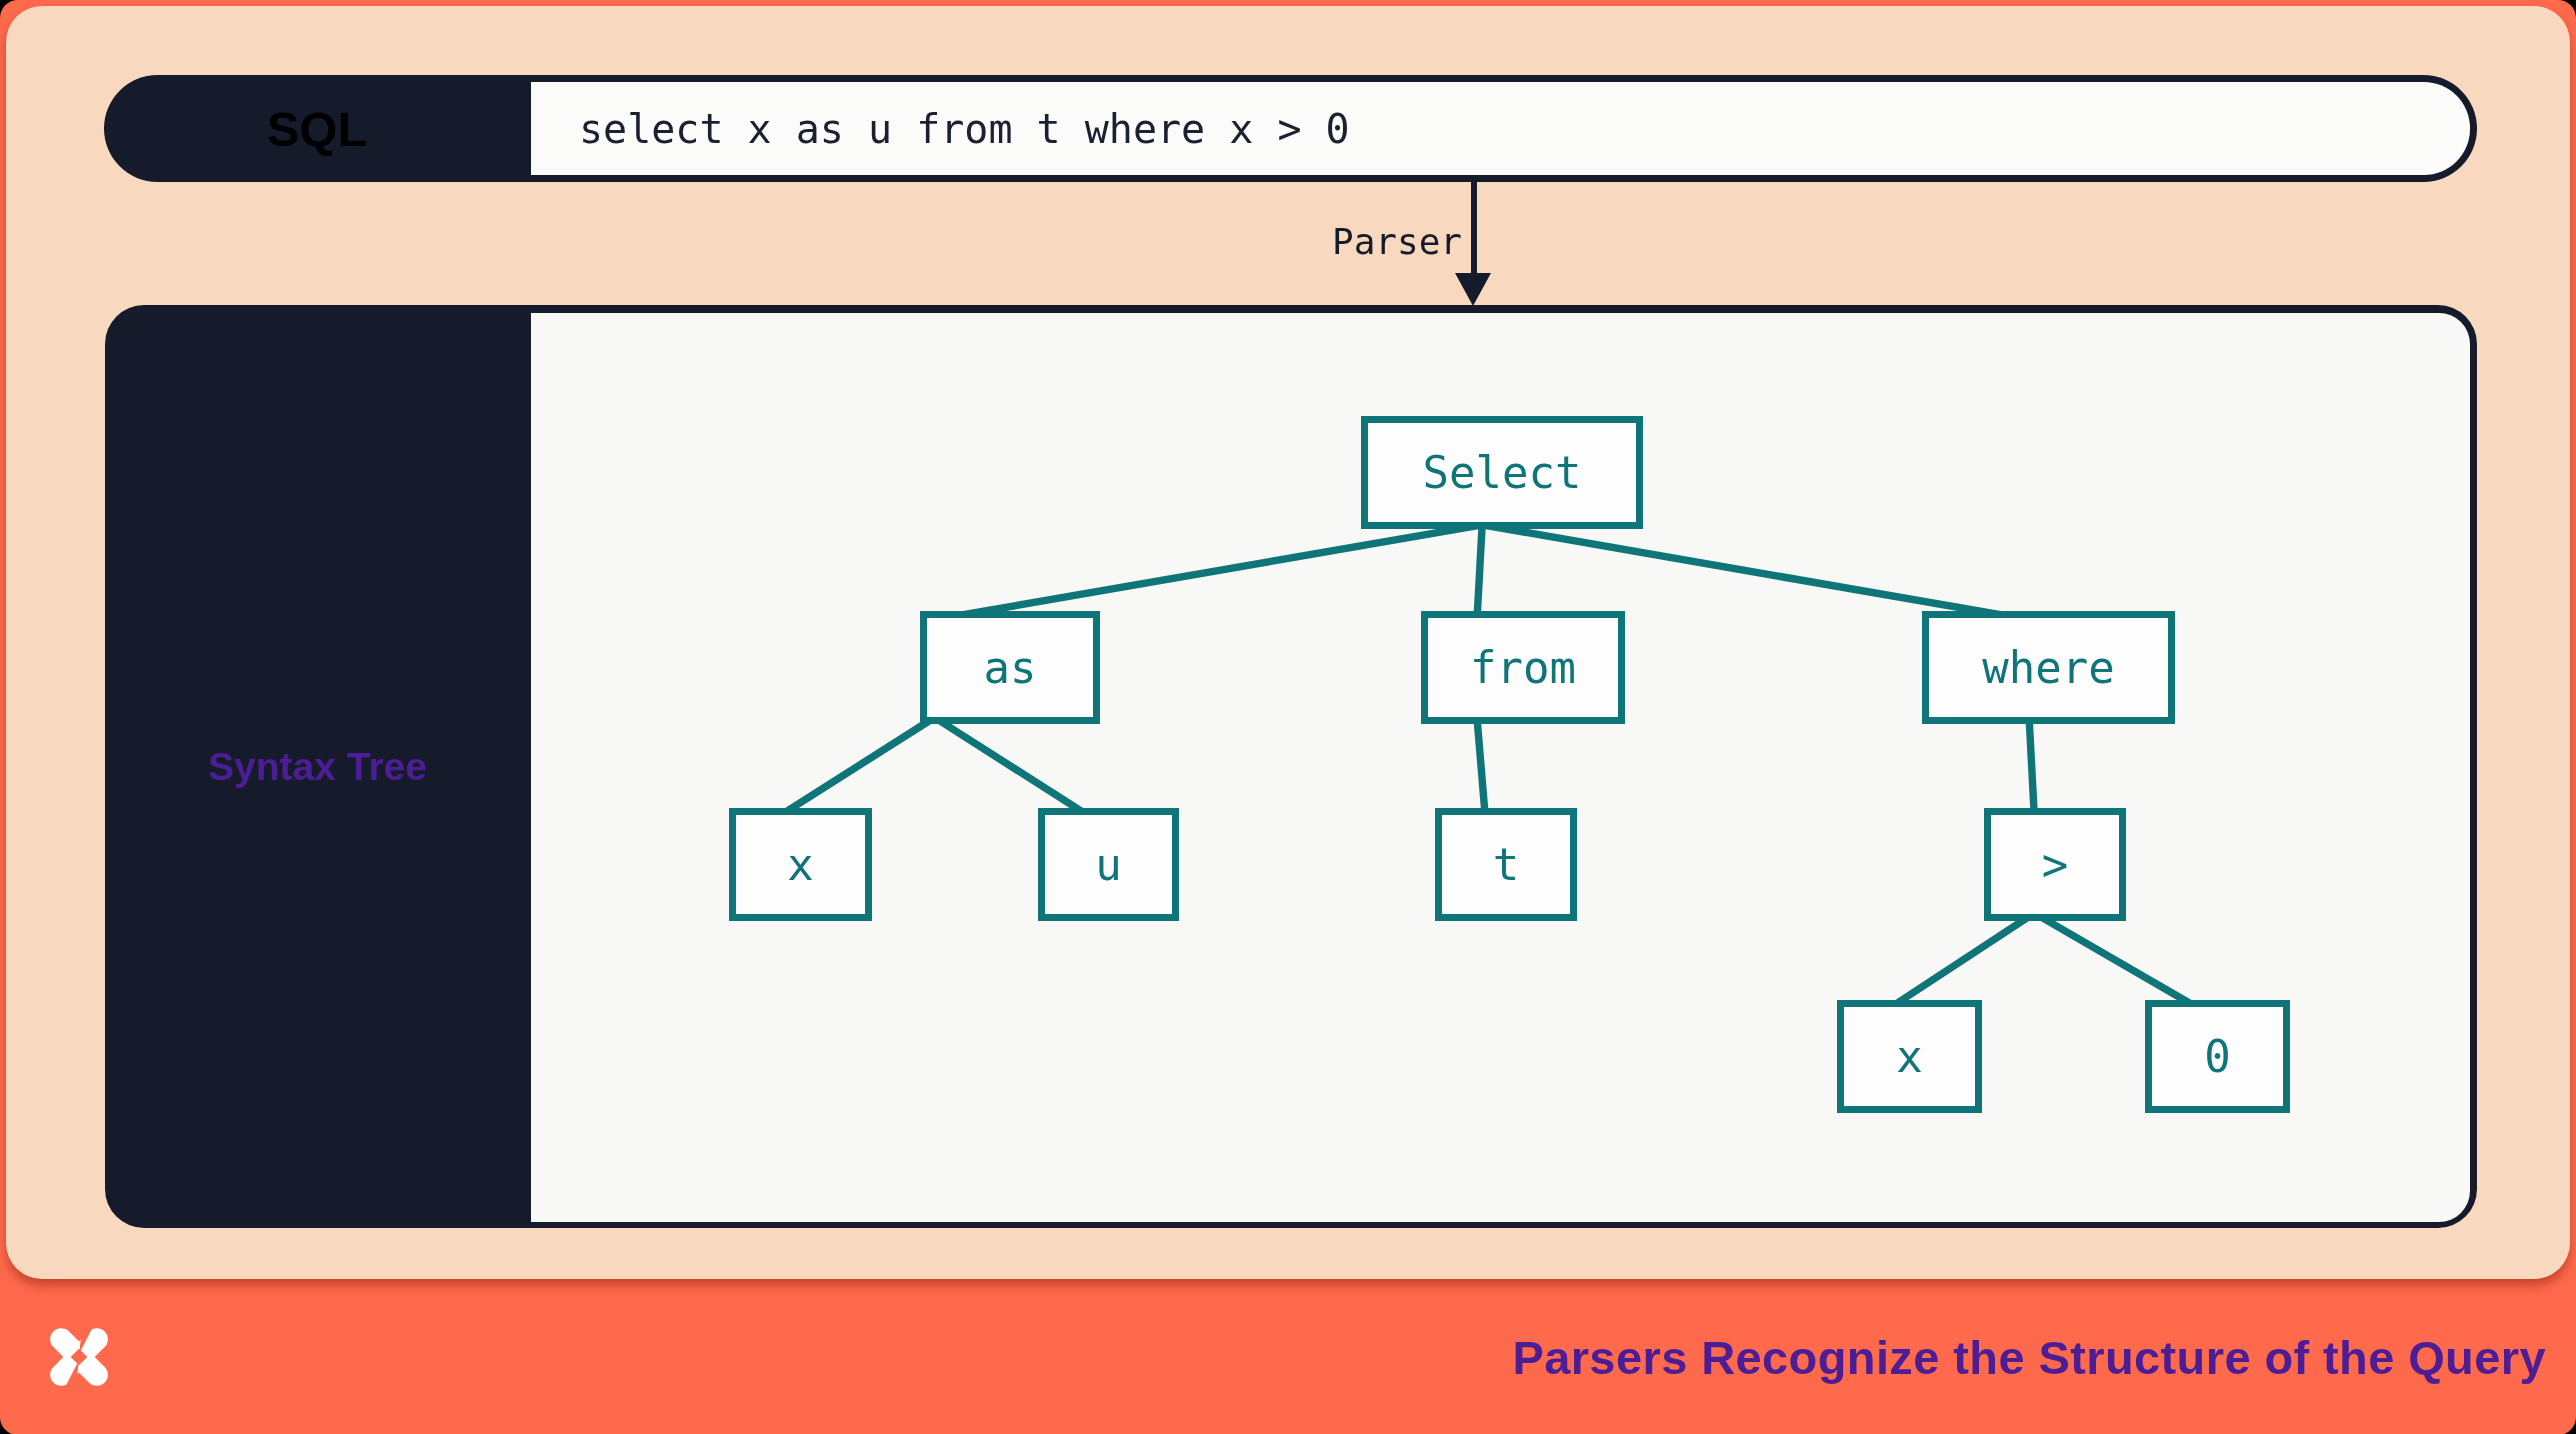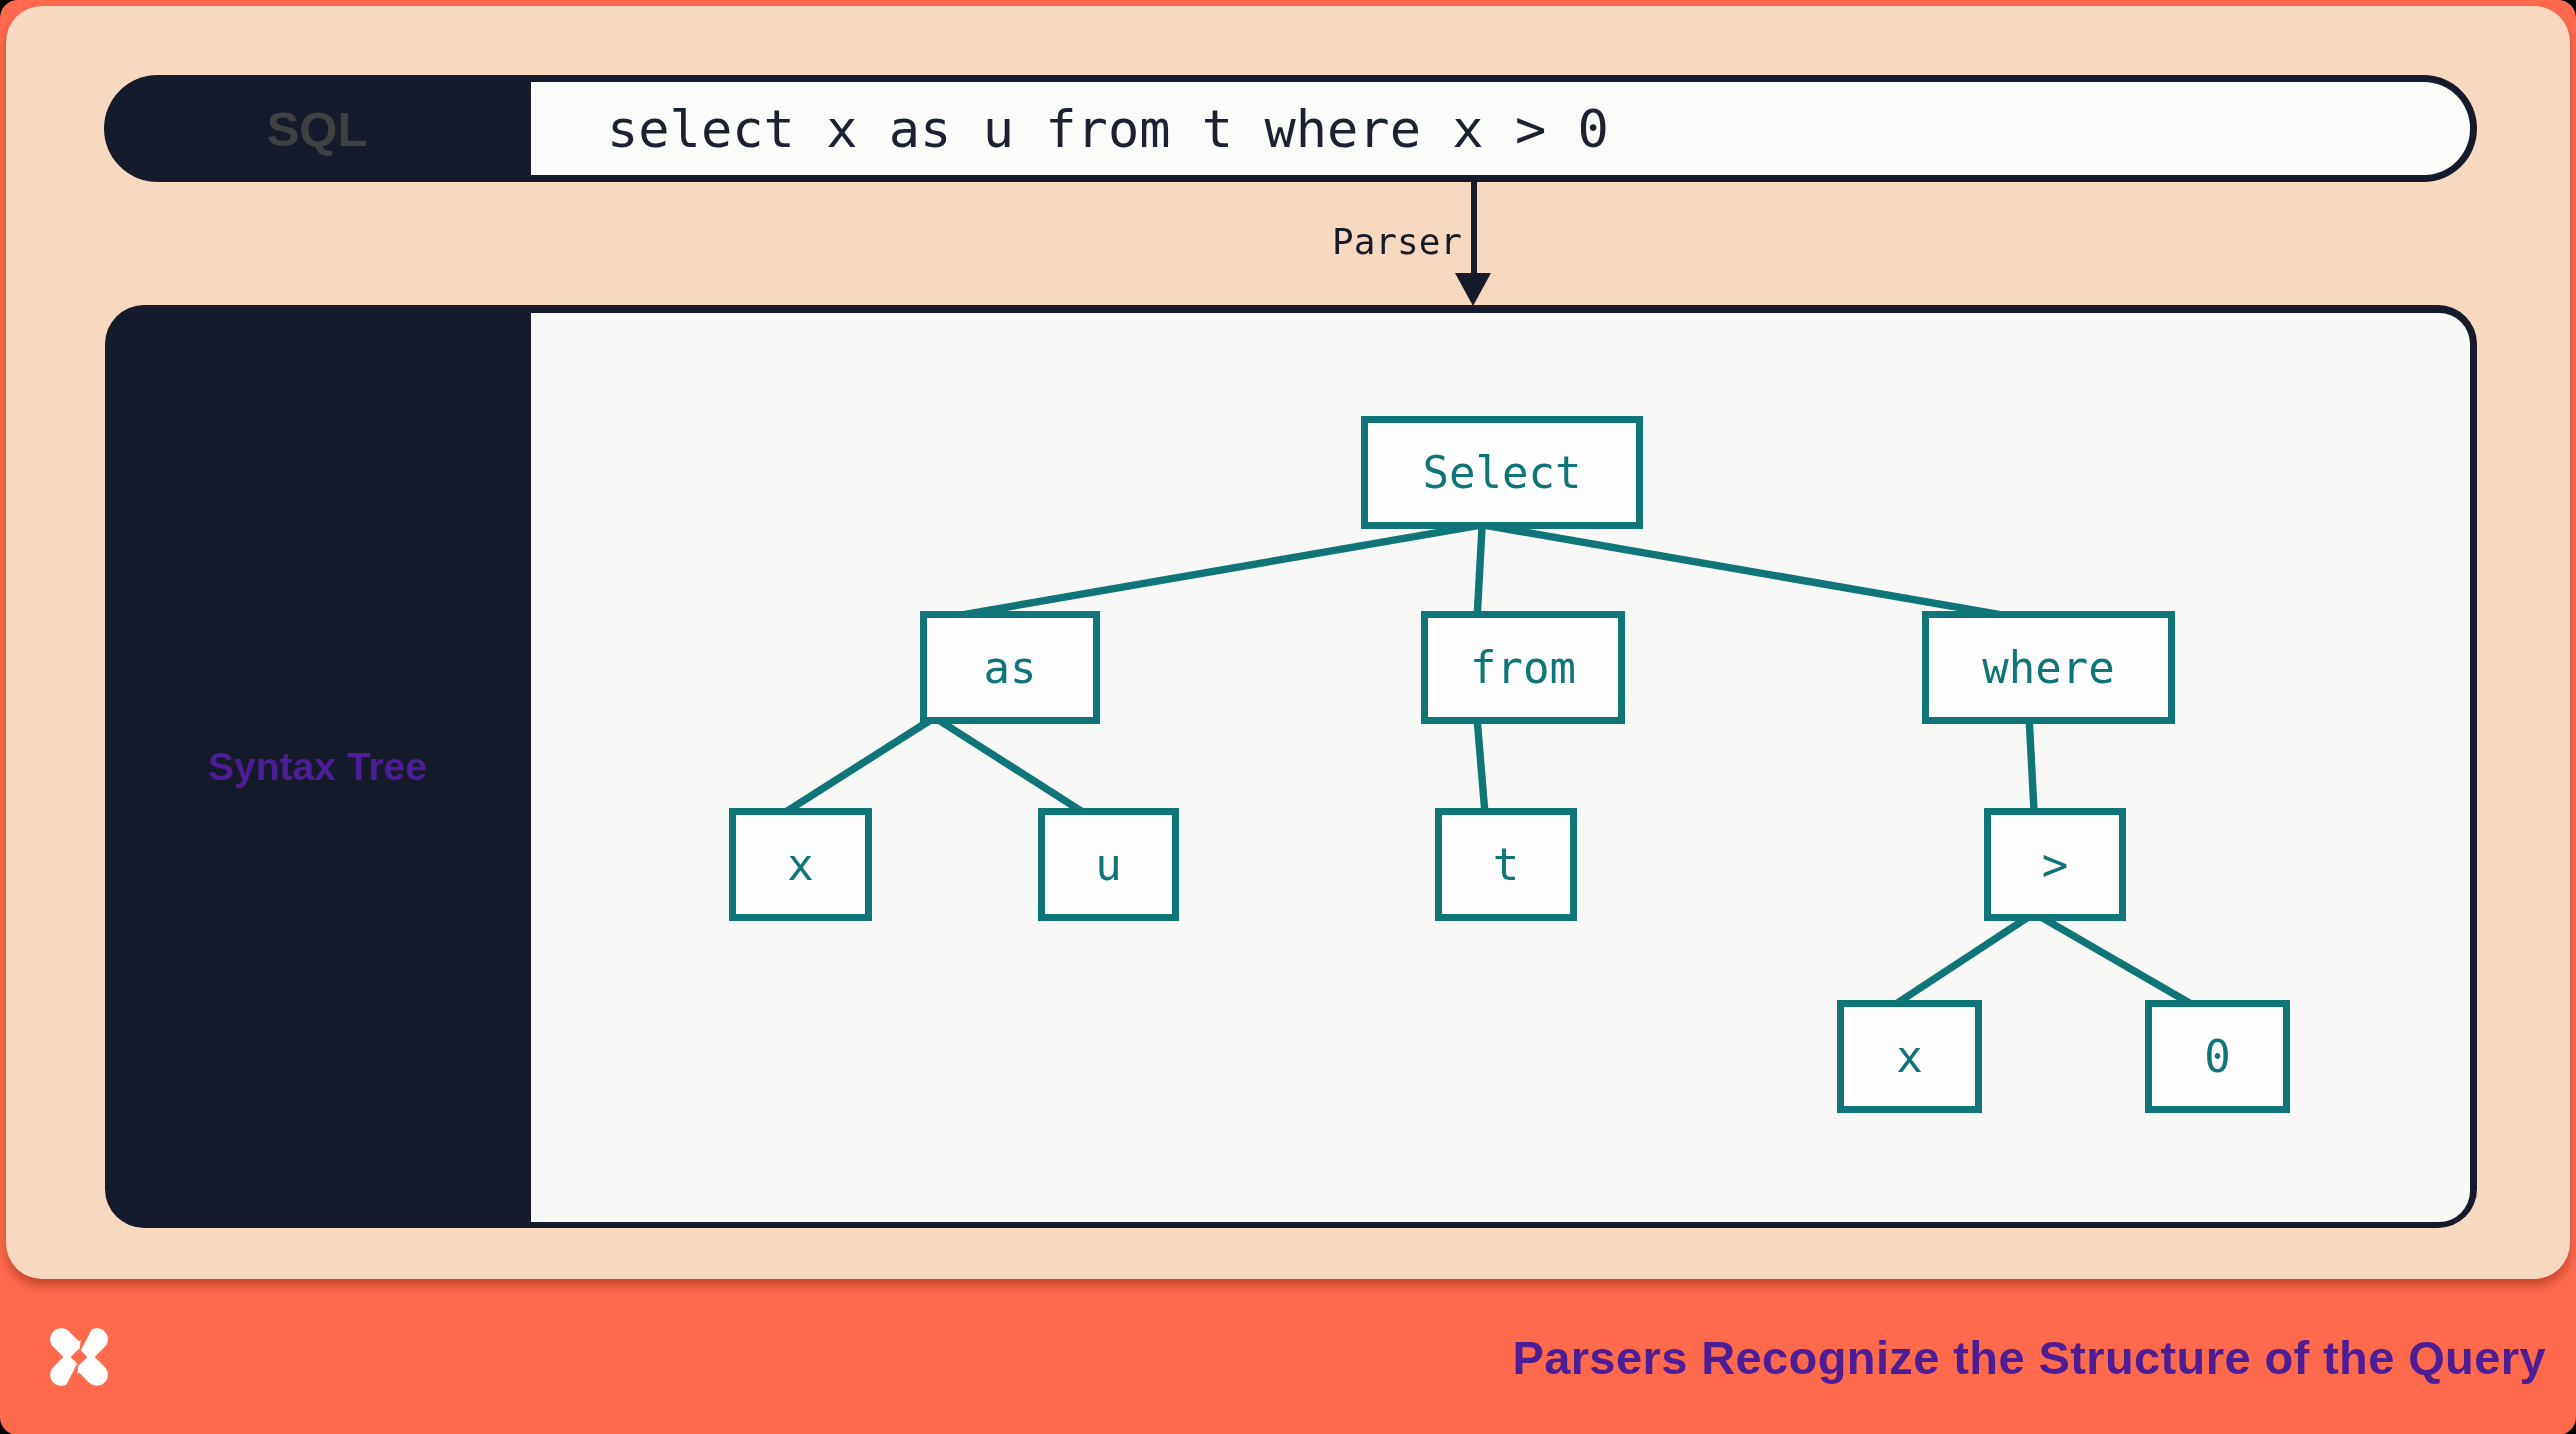--- a/index.html
+++ b/index.html
@@ -15,30 +15,30 @@
     box-shadow:0 7.4px 12px -1.5px rgba(140,35,15,.55);
   }
   
   .sql-pill{
     position:absolute;left:104px;top:75px;width:2373px;height:107px;
     background:#151b2a;border-radius:54px;
   }
   .sql-label{
     position:absolute;left:104px;top:75px;width:426px;height:107px;
     display:flex;align-items:center;justify-content:center;
-    color:#404040;font-size:49px;font-weight:bold;
+    color:#000000;font-size:49px;font-weight:bold;
   }
   .sql-query-box{
     position:absolute;left:531px;top:82px;width:1939px;height:93px;
     background:#fbfbfa;border-radius:0 46px 46px 0;
     display:flex;align-items:center;
   }
   .sql-query{
-    padding-left:76px;font-family:"DejaVu Sans Mono","Liberation Mono",monospace;
-    font-size:52px;color:#1b2130;white-space:pre;
+    padding-left:48px;font-family:"DejaVu Sans Mono","Liberation Mono",monospace;
+    font-size:40px;color:#1b2130;white-space:pre;
   }
   
   .parser-label{
     position:absolute;left:1166px;top:222px;width:296px;text-align:right;
     font-family:"DejaVu Sans Mono","Liberation Mono",monospace;
     font-size:36px;line-height:40px;color:#151b2a;
   }
   .arrow-line{position:absolute;left:1471px;top:182px;width:6px;height:92px;background:#151b2a;}
   .arrow-head{
     position:absolute;left:1455px;top:273px;width:0;height:0;

